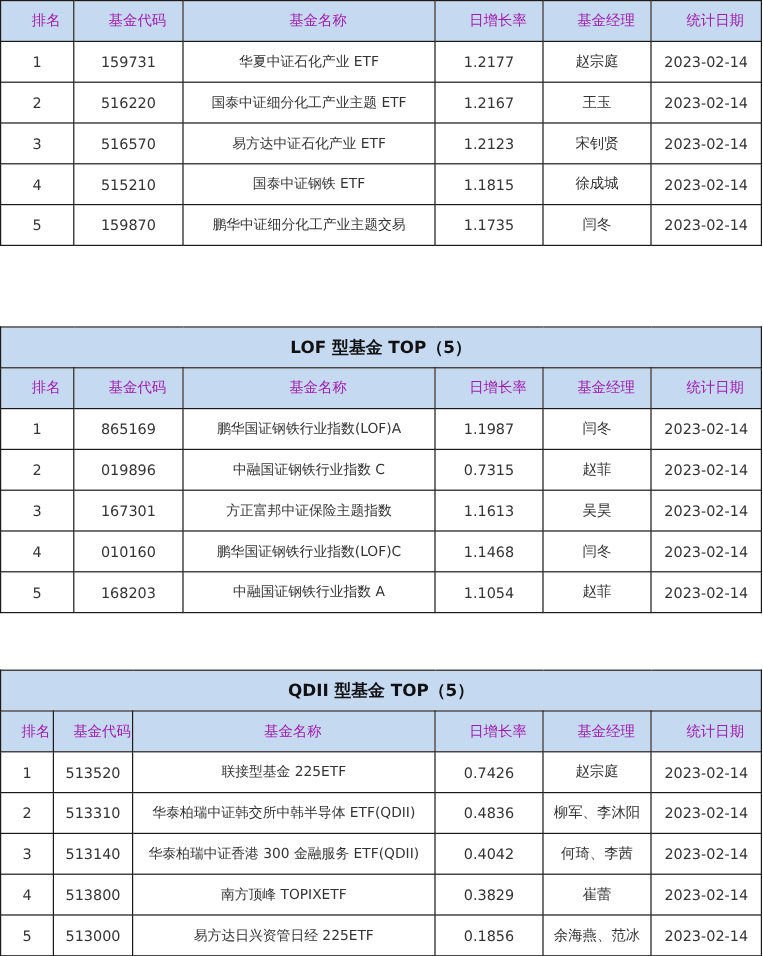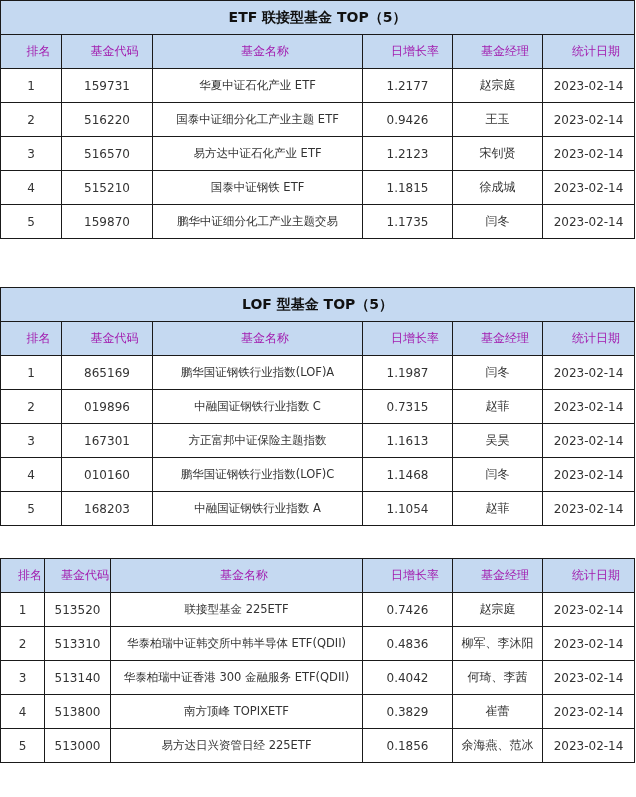--- a/index.html
+++ b/index.html
@@ -7,60 +7,57 @@
          font-family: "DejaVu Sans", "Liberation Sans", sans-serif; color: #222; }
   .fund-table { position: absolute; left: 0; width: 634px; border-collapse: collapse;
                 table-layout: fixed; }
   .fund-table td, .fund-table th { border: 1px solid #1a1a1a; text-align: center;
                 vertical-align: middle; padding: 0; overflow: hidden; white-space: nowrap; }
   .title-row th { background: #c5d9f1; height: 33px; font-size: 14px; font-weight: bold; color: #111; }
   .header-row th { background: #c5d9f1; height: 33px; font-size: 12px; font-weight: normal; color: #a21caf; padding-left: 15px; }
   .data-row td { height: 33px; font-size: 12px; color: #333; background: #fff; }
   .data-row td.name { font-size: 11.5px; }
   #t1 { top: 0; }
-  #t2 { top: 287px; }
+  #t2 { top: 272px; }
   #t3 { top: 558px; }
 </style>
 </head>
 <body>
 
 <table class="fund-table" id="t1">
   <colgroup>
       <col style="width:61px">
       <col style="width:91px">
       <col style="width:210px">
       <col style="width:90px">
       <col style="width:90px">
       <col style="width:92px">
     </colgroup>
   <tbody>
-      <tr class="title-row">
-        <th colspan="6">ETF 联接型基金 TOP（5）</th>
-      </tr>
   <tr class="header-row">
     <th>排名</th>
     <th>基金代码</th>
     <th>基金名称</th>
     <th>日增长率</th>
     <th>基金经理</th>
     <th>统计日期</th>
   </tr>
   <tr class="data-row">
     <td>1</td>
     <td>159731</td>
     <td class="name">华夏中证石化产业 ETF</td>
     <td>1.2177</td>
     <td>赵宗庭</td>
     <td>2023-02-14</td>
   </tr>
   <tr class="data-row">
     <td>2</td>
     <td>516220</td>
     <td class="name">国泰中证细分化工产业主题 ETF</td>
-    <td>0.9426</td>
+    <td>1.2167</td>
     <td>王玉</td>
     <td>2023-02-14</td>
   </tr>
   <tr class="data-row">
     <td>3</td>
     <td>516570</td>
     <td class="name">易方达中证石化产业 ETF</td>
     <td>1.2123</td>
     <td>宋钊贤</td>
     <td>2023-02-14</td>
@@ -151,20 +148,23 @@
 <table class="fund-table" id="t3">
   <colgroup>
       <col style="width:44px">
       <col style="width:66px">
       <col style="width:252px">
       <col style="width:90px">
       <col style="width:90px">
       <col style="width:92px">
     </colgroup>
   <tbody>
+      <tr class="title-row">
+        <th colspan="6">QDII 型基金 TOP（5）</th>
+      </tr>
   <tr class="header-row">
     <th>排名</th>
     <th>基金代码</th>
     <th>基金名称</th>
     <th>日增长率</th>
     <th>基金经理</th>
     <th>统计日期</th>
   </tr>
   <tr class="data-row">
     <td>1</td>

